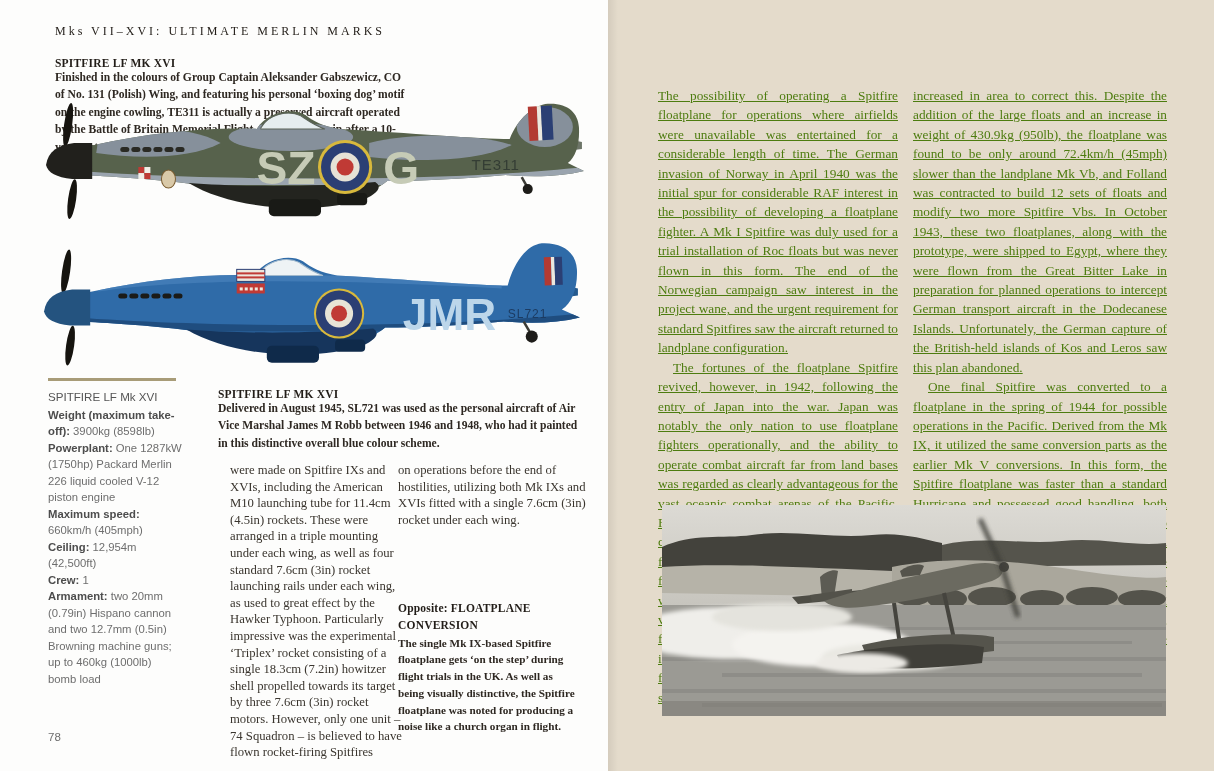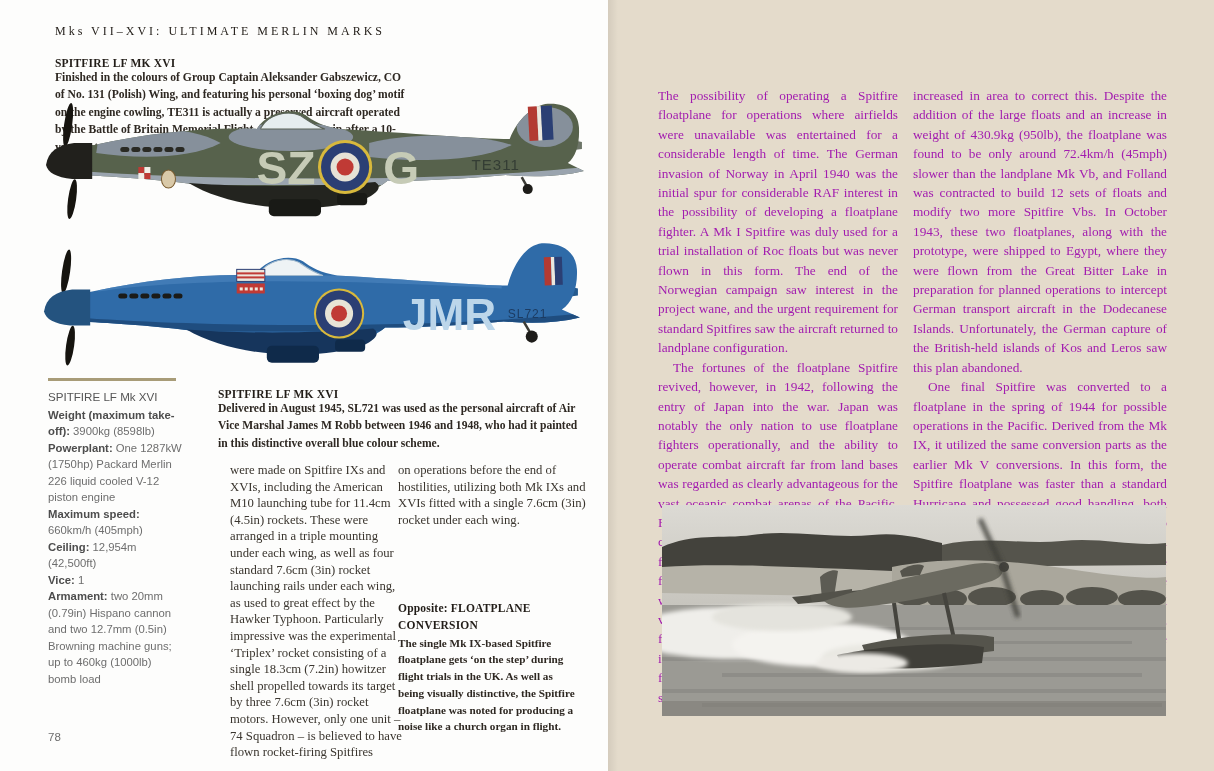--- a/index.html
+++ b/index.html
@@ -30,21 +30,21 @@
 
   .plane{left:38px;}
   .plane-1{top:84px;width:562px;height:154px;}
   .plane-2{top:232px;width:562px;height:148px;}
 
   
   .right-page{left:608px;top:0;width:606px;height:771px;background:#e4dbcb;}
   .right-page::before{content:"";position:absolute;left:0;top:0;width:10px;height:100%;
                       background:linear-gradient(90deg,rgba(0,0,0,.07),rgba(0,0,0,0));}
   .rp-title{left:50px;top:54px;font-size:17px;font-weight:bold;letter-spacing:1.6px;color:#2c241c;}
-  .rp-col{font-size:13.3px;line-height:19.4px;color:#a21caf;text-align:justify;}
+  .rp-col{font-size:13.3px;line-height:19.4px;color:#4d7c0f;text-align:justify;text-decoration:underline;}
   .rp-col p{margin:0;}
   .rp-col p.indent{text-indent:15px;}
   .rp-col1{left:50px;top:86px;width:240px;}
   .rp-col2{left:305px;top:86px;width:254px;}
   .photo{left:54px;top:505px;width:504px;height:211px;background:#b9b8b2;}
   svg{display:block;}
 </style>
 </head>
 <body>
 
@@ -185,21 +185,21 @@
     </svg>
   </div>
 
   <div class="abs specs">
     <div class="specs-rule"></div>
     <div class="specs-title">SPITFIRE LF Mk XVI</div>
     <div class="specs-item"><b>Weight (maximum take-off):</b><span> 3900kg (8598lb)</span></div>
     <div class="specs-item"><b>Powerplant:</b><span> One 1287kW (1750hp) Packard Merlin 226 liquid cooled V-12 piston engine</span></div>
     <div class="specs-item"><b>Maximum speed:</b><span> 660km/h (405mph)</span></div>
     <div class="specs-item"><b>Ceiling:</b><span> 12,954m (42,500ft)</span></div>
-    <div class="specs-item"><b>Vice:</b><span> 1</span></div>
+    <div class="specs-item"><b>Crew:</b><span> 1</span></div>
     <div class="specs-item"><b>Armament:</b><span> two 20mm (0.79in) Hispano cannon and two 12.7mm (0.5in) Browning machine guns; up to 460kg (1000lb) bomb load</span></div>
   </div>
 
   <div class="abs mid-caption">
     <div class="cap-title">SPITFIRE LF MK XVI</div>
     <div class="cap-body">Delivered in August 1945, SL721 was used as the personal aircraft of Air Vice Marshal James M Robb between 1946 and 1948, who had it painted in this distinctive overall blue colour scheme.</div>
   </div>
 
   <div class="abs body-col left-col1">were made on Spitfire IXs and XVIs, including the American M10 launching tube for 11.4cm (4.5in) rockets. These were arranged in a triple mounting under each wing, as well as four standard 7.6cm (3in) rocket launching rails under each wing, as used to great effect by the Hawker Typhoon. Particularly impressive was the experimental ‘Triplex’ rocket consisting of a single 18.3cm (7.2in) howitzer shell propelled towards its target by three 7.6cm (3in) rocket motors. However, only one unit – 74 Squadron – is believed to have flown rocket-firing Spitfires</div>
   <div class="abs body-col left-col2">on operations before the end of hostilities, utilizing both Mk IXs and XVIs fitted with a single 7.6cm (3in) rocket under each wing.</div>

